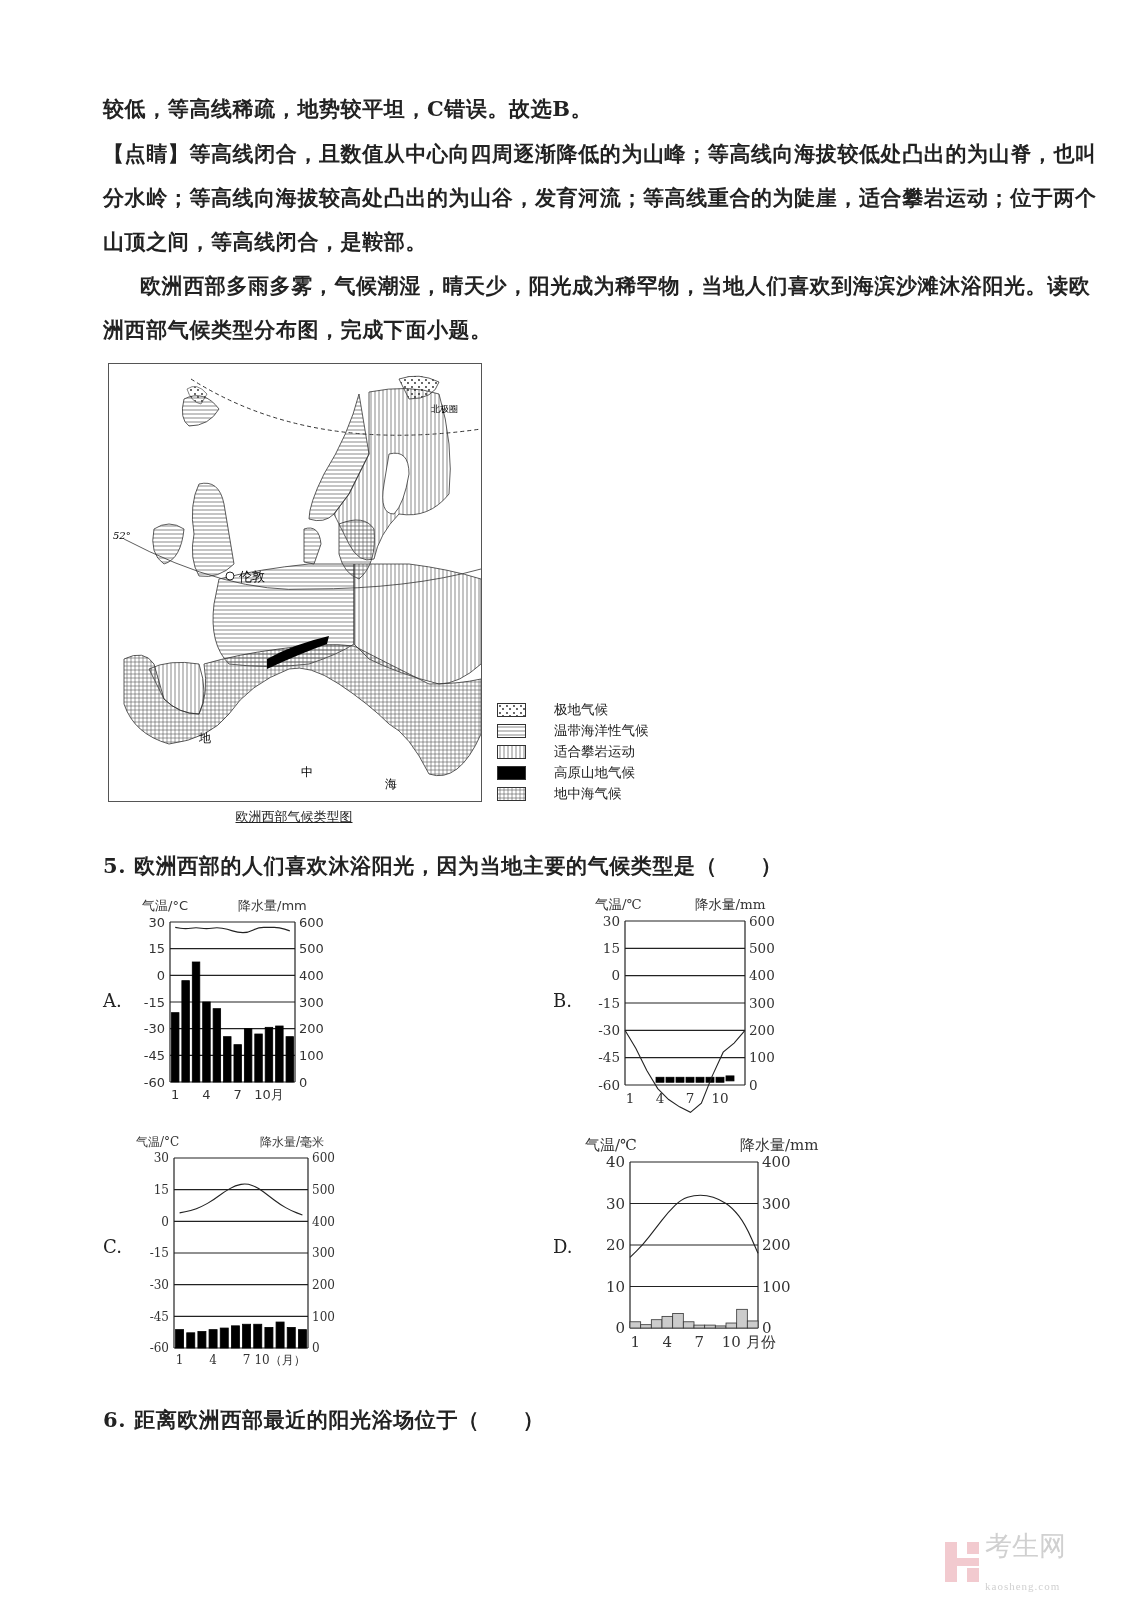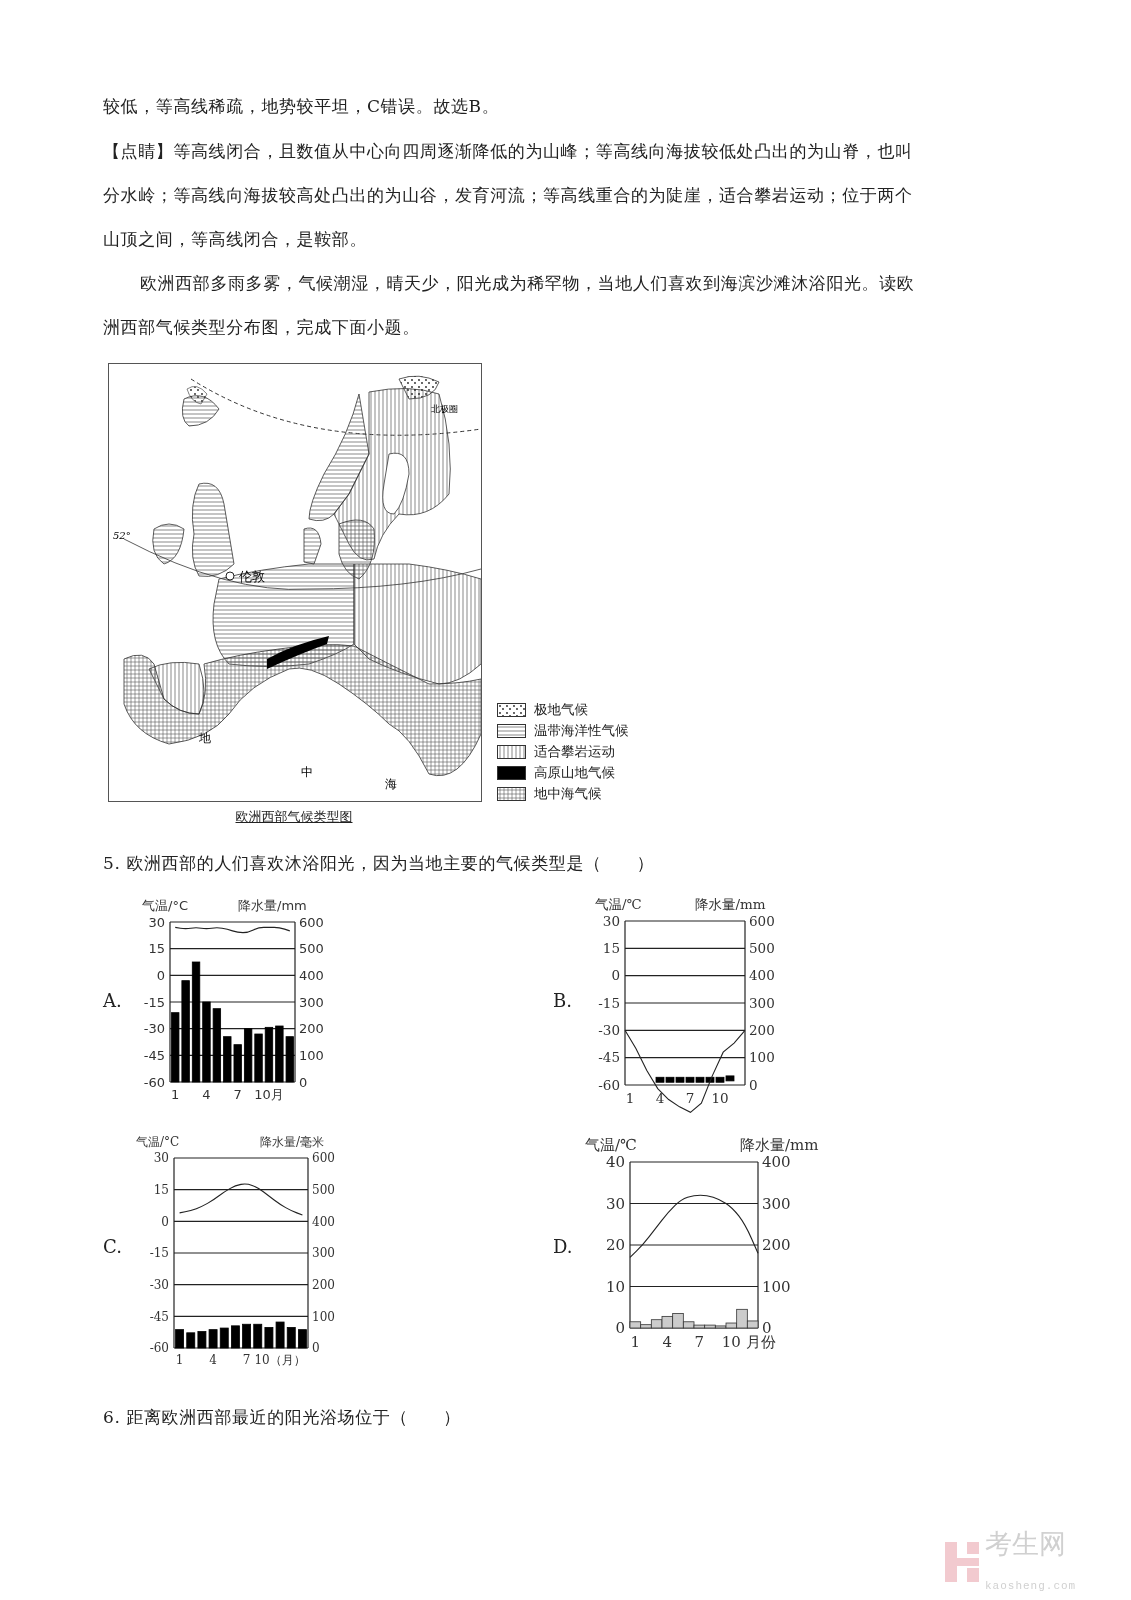--- a/index.html
+++ b/index.html
@@ -1,30 +1,30 @@
 <!DOCTYPE html>
 <html><head>
 <meta charset="utf-8">
 <style>
   html, body { margin:0; padding:0; background:#ffffff; }
   body { width:1131px; height:1600px; position:relative; overflow:hidden;
          font-family:"DejaVu Serif", "Liberation Serif", serif; color:#222; }
-  .line { position:absolute; left:103px; font-size:17px; white-space:nowrap; letter-spacing:0.6px; }
+  .line { position:absolute; left:103px; font-size:21px; white-space:nowrap; letter-spacing:0.6px;font-weight:bold; }
   .map-wrap { position:absolute; left:108px; top:363px; width:372px; height:437px; border:1.5px solid #555; background:#fff; }
   .map-caption { position:absolute; left:108px; top:808px; width:372px; text-align:center; font-size:13px; font-family:"DejaVu Sans", sans-serif;text-decoration:underline; }
   .legend { position:absolute; left:497px; top:699px; font-size:13.5px; font-family:"DejaVu Sans", sans-serif; }
-  .legend-item { display:flex; align-items:center; height:21px; }
+  .legend-item { display:flex; align-items:center; height:21px;gap:20px; }
   .swatch { width:27px; height:12px; border:1px solid #333; margin-right:8px; }
   .opt-letter { position:absolute; font-size:18px; }
   .chart { position:absolute; }
   .chart text { font-family:"DejaVu Sans", sans-serif; }
   .serif text { font-family:"DejaVu Serif", serif; }
   .watermark { position:absolute; left:945px; top:1532px; display:flex; align-items:center; opacity:0.55; }
   .wm-logo { width:34px; height:40px; position:relative; margin-right:6px; }
-  .wm-text { font-family:Liberation Mono, monospace; color:#aaa; }
+  .wm-text { font-family:Liberation Serif, serif; color:#aaa; }
 </style>
 </head>
 <body>
 
 <div class="line" style="top:95px;">较低，等高线稀疏，地势较平坦，C错误。故选B。</div>
 <div class="line" style="top:140px;">【点睛】等高线闭合，且数值从中心向四周逐渐降低的为山峰；等高线向海拔较低处凸出的为山脊，也叫</div>
 <div class="line" style="top:184px;">分水岭；等高线向海拔较高处凸出的为山谷，发育河流；等高线重合的为陡崖，适合攀岩运动；位于两个</div>
 <div class="line" style="top:228px;">山顶之间，等高线闭合，是鞍部。</div>
 <div class="line" style="top:272px; left:140px;">欧洲西部多雨多雾，气候潮湿，晴天少，阳光成为稀罕物，当地人们喜欢到海滨沙滩沐浴阳光。读欧</div>
 <div class="line" style="top:316px;">洲西部气候类型分布图，完成下面小题。</div>

